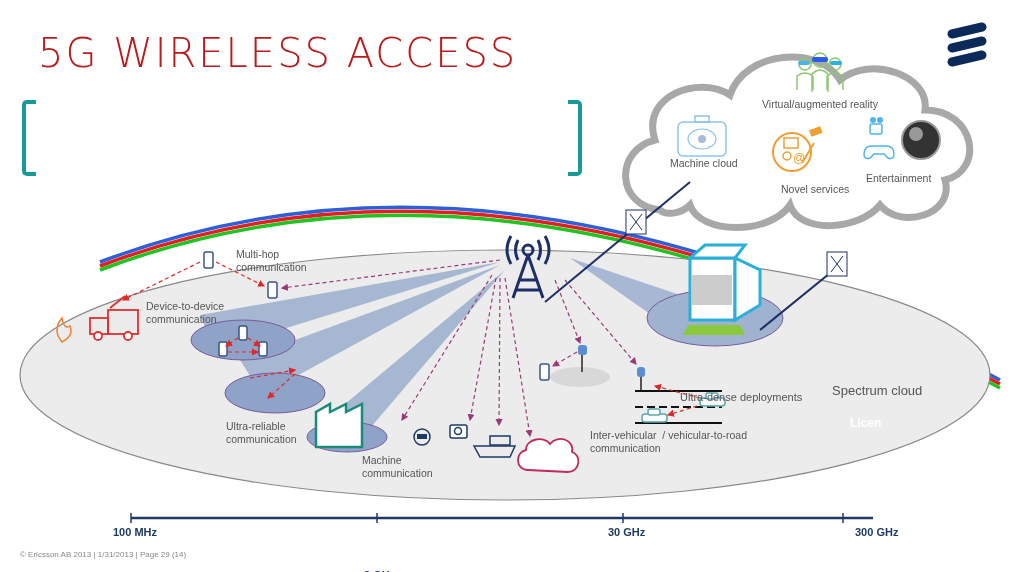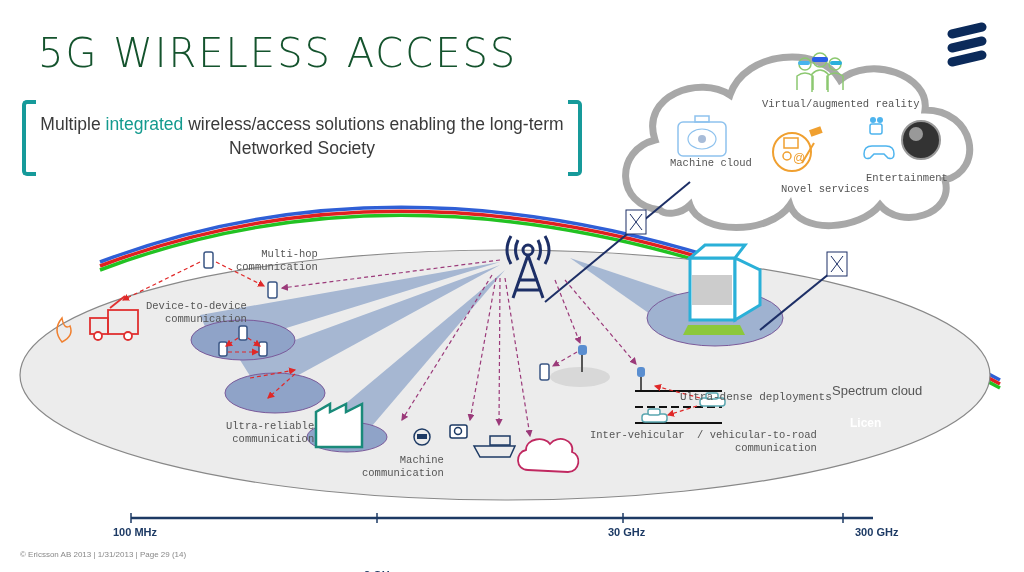--- a/index.html
+++ b/index.html
@@ -1,40 +1,39 @@
 <!DOCTYPE html>
 <html><head>
 <meta charset="utf-8">
 <style>
   html,body{margin:0;padding:0;background:#fff;}
   body{width:1024px;height:572px;position:relative;overflow:hidden;font-family:"Liberation Sans",sans-serif;}
-  .title{position:absolute;left:38px;top:30px;font-family:"DejaVu Sans",sans-serif;font-size:40px;font-weight:200;letter-spacing:2px;color:#14532d;}
+  .title{position:absolute;left:38px;top:30px;font-family:"DejaVu Sans",sans-serif;font-size:40px;font-weight:200;letter-spacing:2px;color:#b91c1c;}
   .subtitle{position:absolute;left:22px;top:100px;width:560px;height:70px;}
   .subtitle .txt{position:absolute;left:6px;top:12px;width:548px;text-align:center;font-size:17.5px;line-height:24px;color:#3a3a3a;}
   .subtitle .hl{color:#139a8e;}
   .brk{position:absolute;top:0;width:10px;height:68px;border:4px solid #169a9a;}
   .brk.l{left:0;border-right:none;border-radius:5px 0 0 5px;}
   .brk.r{right:0;border-left:none;border-radius:0 5px 5px 0;}
   .logo{position:absolute;left:944px;top:22px;}
   svg.main{position:absolute;left:0;top:0;}
-  .lbl{position:absolute;font-size:10.5px;color:#555;text-align:right;line-height:13px;font-family:Liberation Mono, monospace;}
+  .lbl{position:absolute;font-size:10.5px;color:#555;text-align:left;line-height:13px;}
   .axis-lbl{position:absolute;font-size:11px;font-weight:bold;color:#1d3a64;}
   .footer{position:absolute;left:20px;top:550px;font-size:8px;color:#888;}
   .spec{position:absolute;left:832px;top:383px;font-size:13px;color:#555;}
   .lic{position:absolute;left:850px;top:416px;font-size:12px;color:#fff;font-weight:bold;}
 </style>
 </head>
 <body>
 
 <div class="title">5G WIRELESS ACCESS</div>
 
 <div class="subtitle">
   <div class="brk l"></div>
   <div class="brk r"></div>
-  <div class="txt"><span>Multiple </span><span class="hl">integrated</span><span> wireless/access solutions enabling the long-term Networked Society</span></div>
 </div>
 
 <svg class="logo" width="50" height="48">
   <g stroke="#0b2a5a" stroke-width="9" stroke-linecap="round">
     <line x1="8" y1="12" x2="38" y2="5"></line>
     <line x1="8" y1="26" x2="38" y2="19"></line>
     <line x1="8" y1="40" x2="38" y2="33"></line>
   </g>
 </svg>
 

